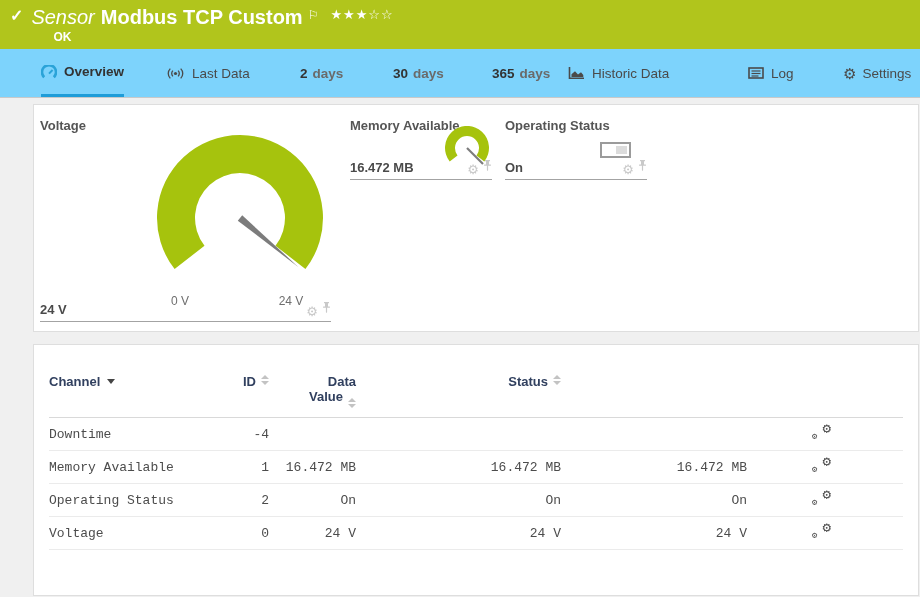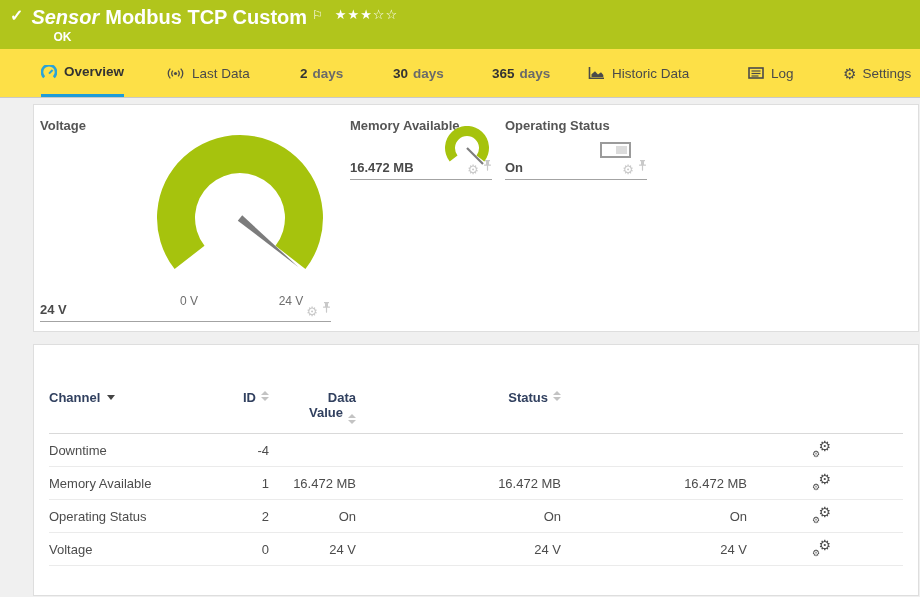--- a/index.html
+++ b/index.html
@@ -6,64 +6,64 @@
   body { background:#e8e8e8; }
   .page {
     position:relative; width:920px; height:597px; overflow:hidden;
     background:#f0f0f0; font-family:"Liberation Sans", sans-serif;
   }
 
   
   .topbar { height:49px; background:#b1c51c; color:#fff; display:flex; padding:5px 0 0 10px; }
   .topbar .check { font-size:16px; font-weight:bold; line-height:22px; margin-right:8px; }
   .title-line { font-size:20px; line-height:24px; white-space:nowrap; }
-  .title-line .kind { font-style:italic; font-weight:700; margin-right:6px; }
+  .title-line .kind { font-style:italic; font-weight:400; margin-right:6px; }
   .title-line .sensor-name { font-weight:bold; }
   .title-line .flag { font-size:12px; vertical-align:top; margin-left:5px; position:relative; top:-2px; }
   .title-line .stars { font-size:13px; letter-spacing:1px; vertical-align:top; margin-left:12px; position:relative; top:-2px; }
   .status-line { font-size:12px; font-weight:bold; margin:1px 0 0 22px; }
 
   
-  .tabstrip { position:relative; height:49px; background:#fde047; border-bottom:1px solid #c9c9c9; }
+  .tabstrip { position:relative; height:49px; background:#7dd3fc; border-bottom:1px solid #c9c9c9; }
   .tab { position:absolute; top:0; height:100%; display:flex; align-items:center; font-size:13.5px;
          color:#4a4a4a; cursor:pointer; white-space:nowrap; }
   .tab .ticon { display:inline-flex; margin-right:7px; align-items:center; }
   .tab.active { border-bottom:3px solid #1e9cd8; color:#333; font-weight:bold; }
   .tab .num { font-weight:bold; color:#333; margin-right:5px; }
   .tab .unit { color:#6a6a6a;font-weight:bold; }
   .tab .gearglyph { font-size:15px; color:#4a4a4a; margin-right:6px; line-height:1; }
 
   
   .panel { position:relative; margin-left:33px; width:886px; background:#fff; border:1px solid #dedede; }
   .panel-gauges { margin-top:6px; height:228px; }
-  .panel-table  { margin-top:12px; height:252px; padding:16px 15px; }
+  .panel-table  { margin-top:12px; height:252px; padding:0 15px; }
 
   
   .gcell { position:absolute; border-bottom:1px solid #a3a3a3; }
   .gcell-voltage  { left:6px;   top:13px; width:291px; height:204px; }
   .gcell-memory   { left:316px; top:13px; width:142px; height:62px; }
   .gcell-operating{ left:471px; top:13px; width:142px; height:62px; }
   .gtitle { font-size:13px; font-weight:bold; color:#555; }
   .gfooter { position:absolute; left:0; right:0; bottom:0; display:flex; justify-content:space-between; align-items:flex-end; padding-bottom:4px; }
   .gvalue { font-size:13px; font-weight:bold; color:#4a4a4a; }
   .gicons { display:flex; gap:4px; align-items:flex-end; }
   .gicons .gear { color:#c9c9c9; font-size:13px; line-height:11px; }
 
   .gauge-wrap { position:absolute; left:90px; top:0; width:220px; height:195px; }
   .scale-label { position:absolute; top:176px; transform:translateX(-50%); font-size:12px; color:#6e6e6e; }
-  .scale-min { left:59px; } .scale-max { left:161px; }
+  .scale-min { left:50px; } .scale-max { left:161px; }
   .mini-gauge { position:absolute; right:0; top:8px; }
   .toggle { position:absolute; right:16px; top:24px; width:31px; height:16px; border:2px solid #9b9b9b; background:#fff; }
   .toggle .knob { position:absolute; right:2px; top:2px; width:11px; height:8px; background:#dcdcdc; }
 
   
   .thead, .trow { display:grid; grid-template-columns:165px 55px 87px 205px 186px 1fr 40px 60px; align-items:center; }
   .thead { padding-top:29px; padding-bottom:10px; border-bottom:1px solid #d9d9d9;
            font-size:13px; font-weight:bold; color:#31405f; align-items:start; }
-  .trow { height:33px; border-bottom:1px solid #ebebeb; font-size:13px; color:#4c4c4c; }
+  .trow { height:33px; border-bottom:1px solid #ebebeb; font-size:13px; color:#4c4c4c;font-family:Liberation Mono, monospace; }
   .c-right { text-align:right; }
   .th-flex { display:flex; align-items:center; }
   .th-flexr { display:flex; align-items:flex-start; justify-content:flex-end; }
   .th-center { text-align:right; }
   .lastwrap { display:inline-block; width:58px; text-align:right; line-height:15px; }
   .caret { display:inline-flex; flex-direction:column; gap:2px; margin-left:5px; position:relative; top:1px; }
   .caret i { display:block; width:0; height:0; border-left:4px solid transparent; border-right:4px solid transparent; }
   .caret .up { border-bottom:4px solid #c3c3c3; }
   .caret .dn { border-top:4px solid #c3c3c3; }
   .sortdown { display:inline-block; width:0; height:0; border-left:4px solid transparent; border-right:4px solid transparent;
@@ -114,21 +114,21 @@
       <span class="unit">days</span>
     </div>
     <div class="tab" style="left:393px;">
       <span class="num">30</span>
       <span class="unit">days</span>
     </div>
     <div class="tab" style="left:492px;">
       <span class="num">365</span>
       <span class="unit">days</span>
     </div>
-    <div class="tab" style="left:588px;">
+    <div class="tab" style="left:568px;">
       <span class="ticon">
         <svg width="17" height="13" viewBox="0 0 17 13">
           <path d="M1.5 0 V11.3 H16" fill="none" stroke="#4a4a4a" stroke-width="1.6"></path>
           <path d="M3.5 10 L3.5 7.2 L7 4.2 L10 7.6 L13 5.2 L15.3 8 V10 Z" fill="#4a4a4a"></path>
         </svg>
       </span>
       <span>Historic Data</span>
     </div>
     <div class="tab" style="left:748px;">
       <span class="ticon">

